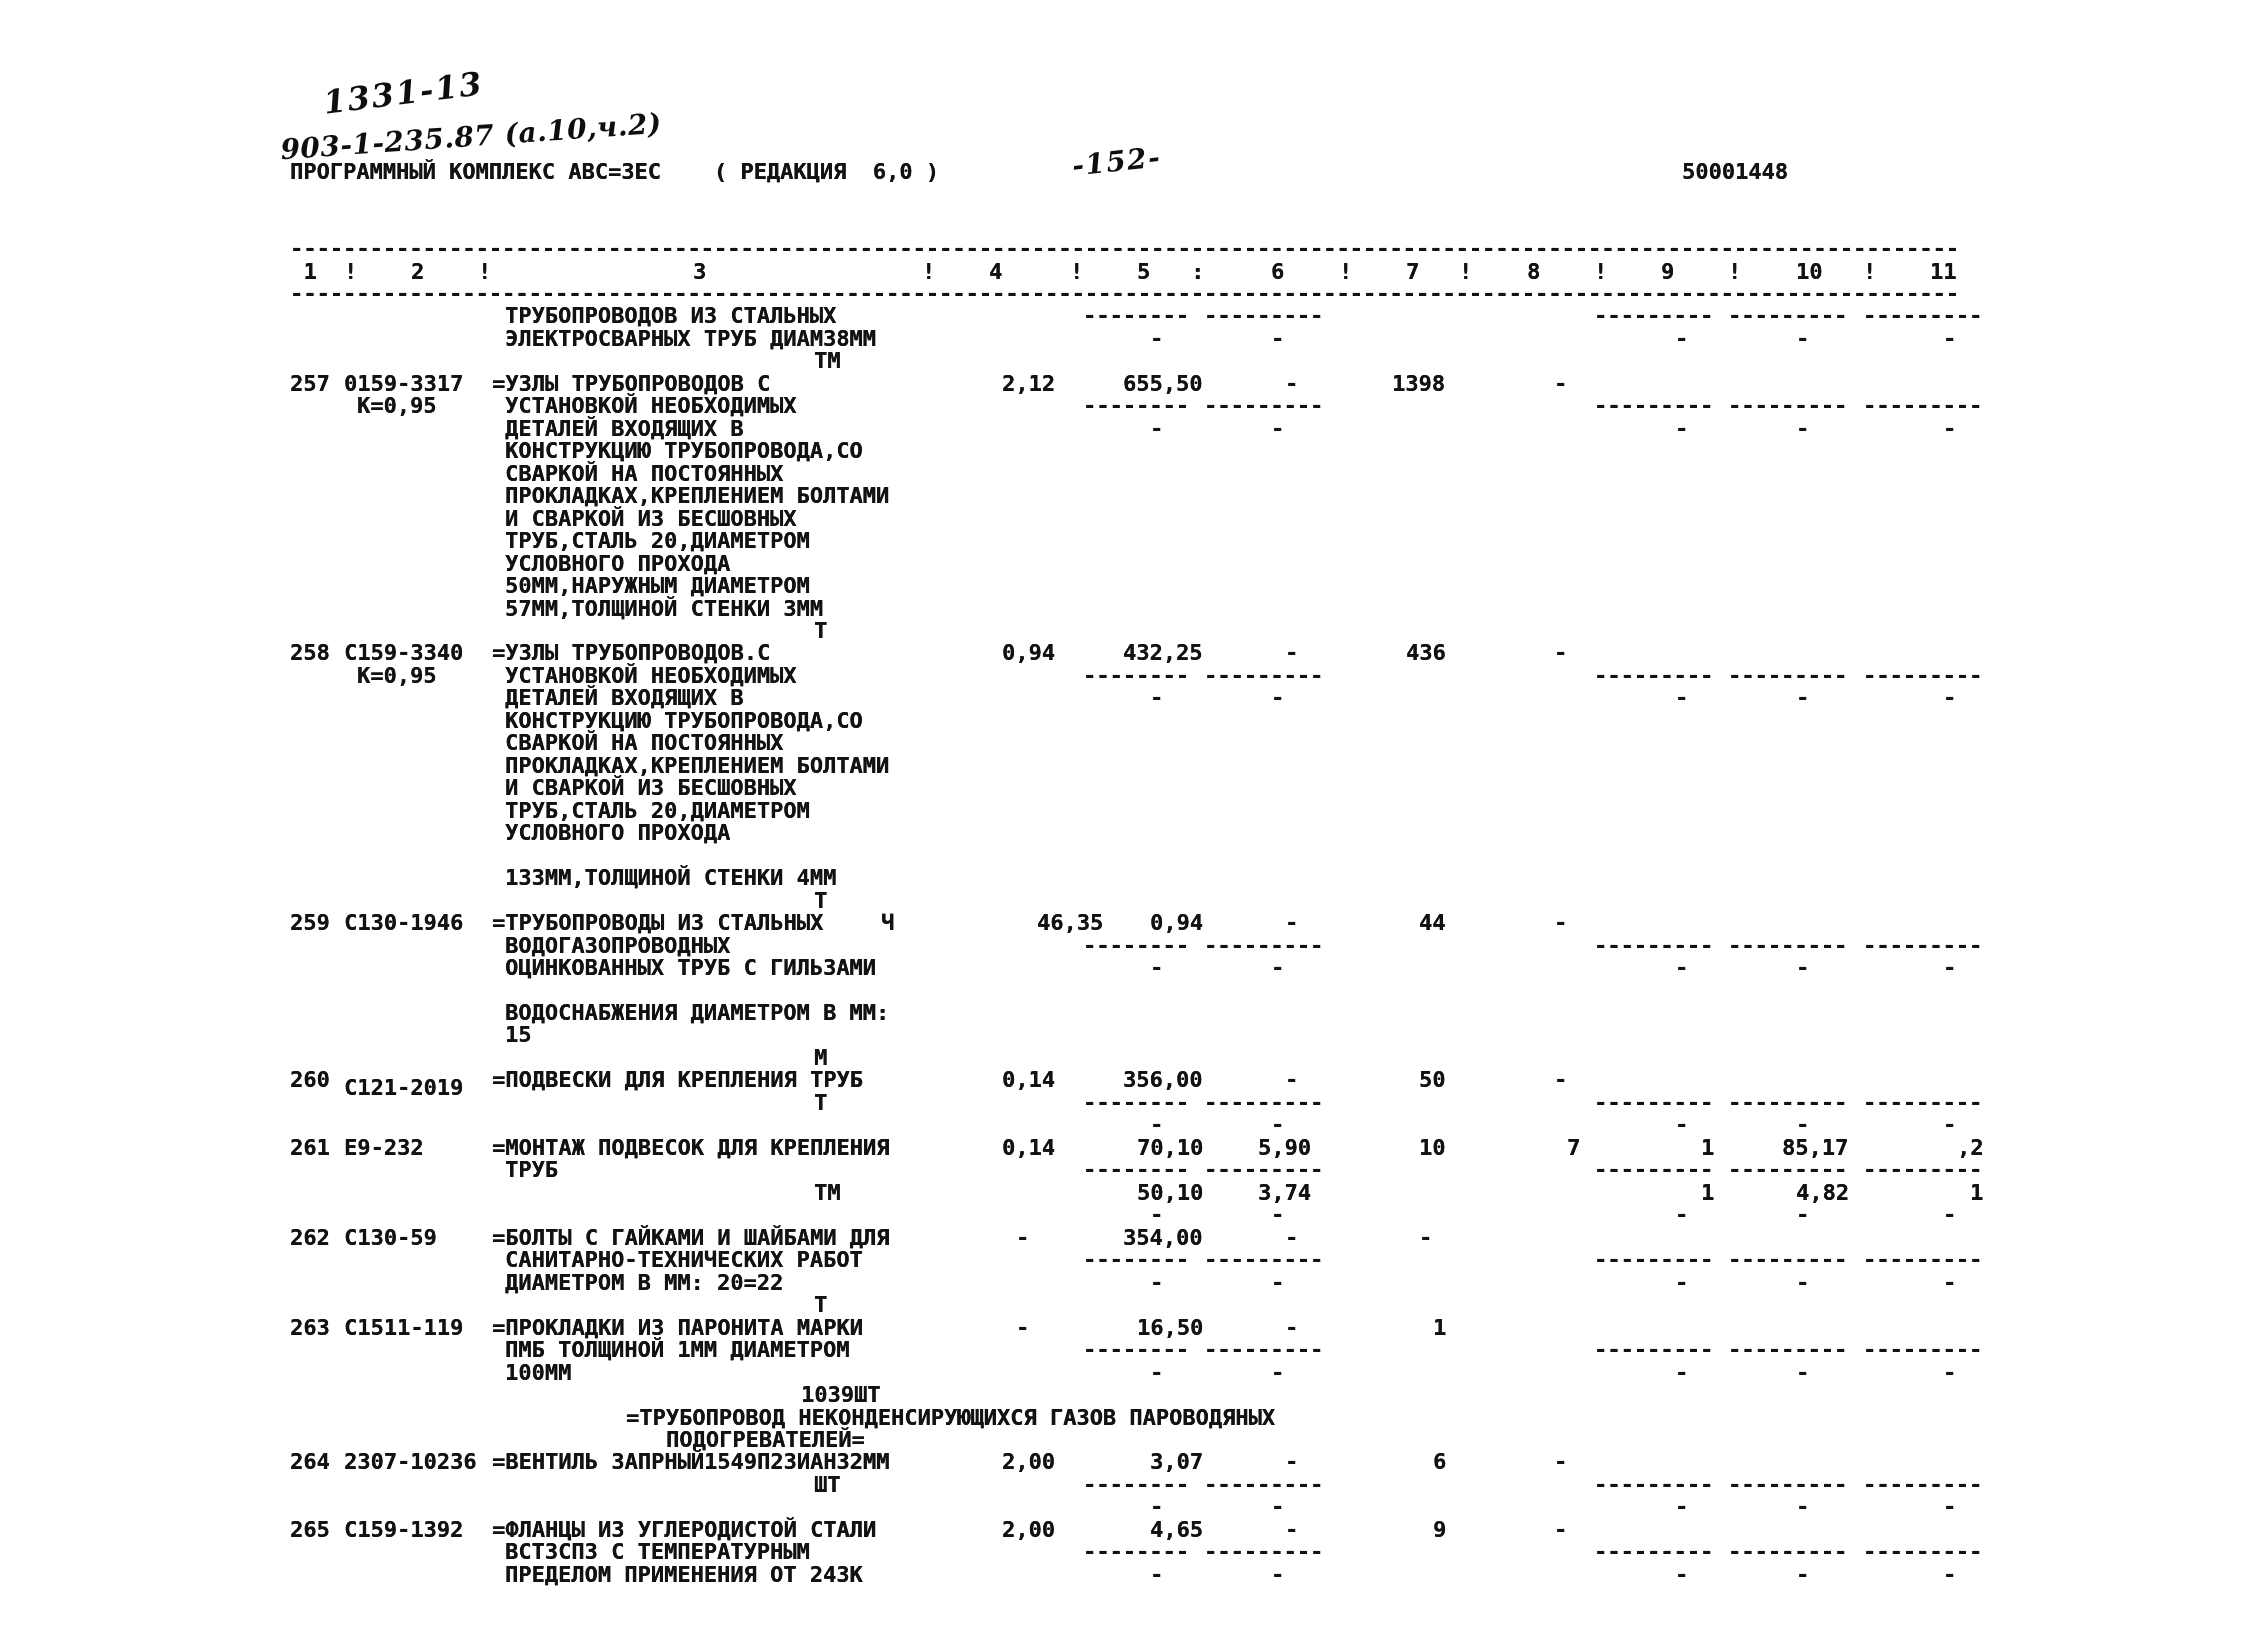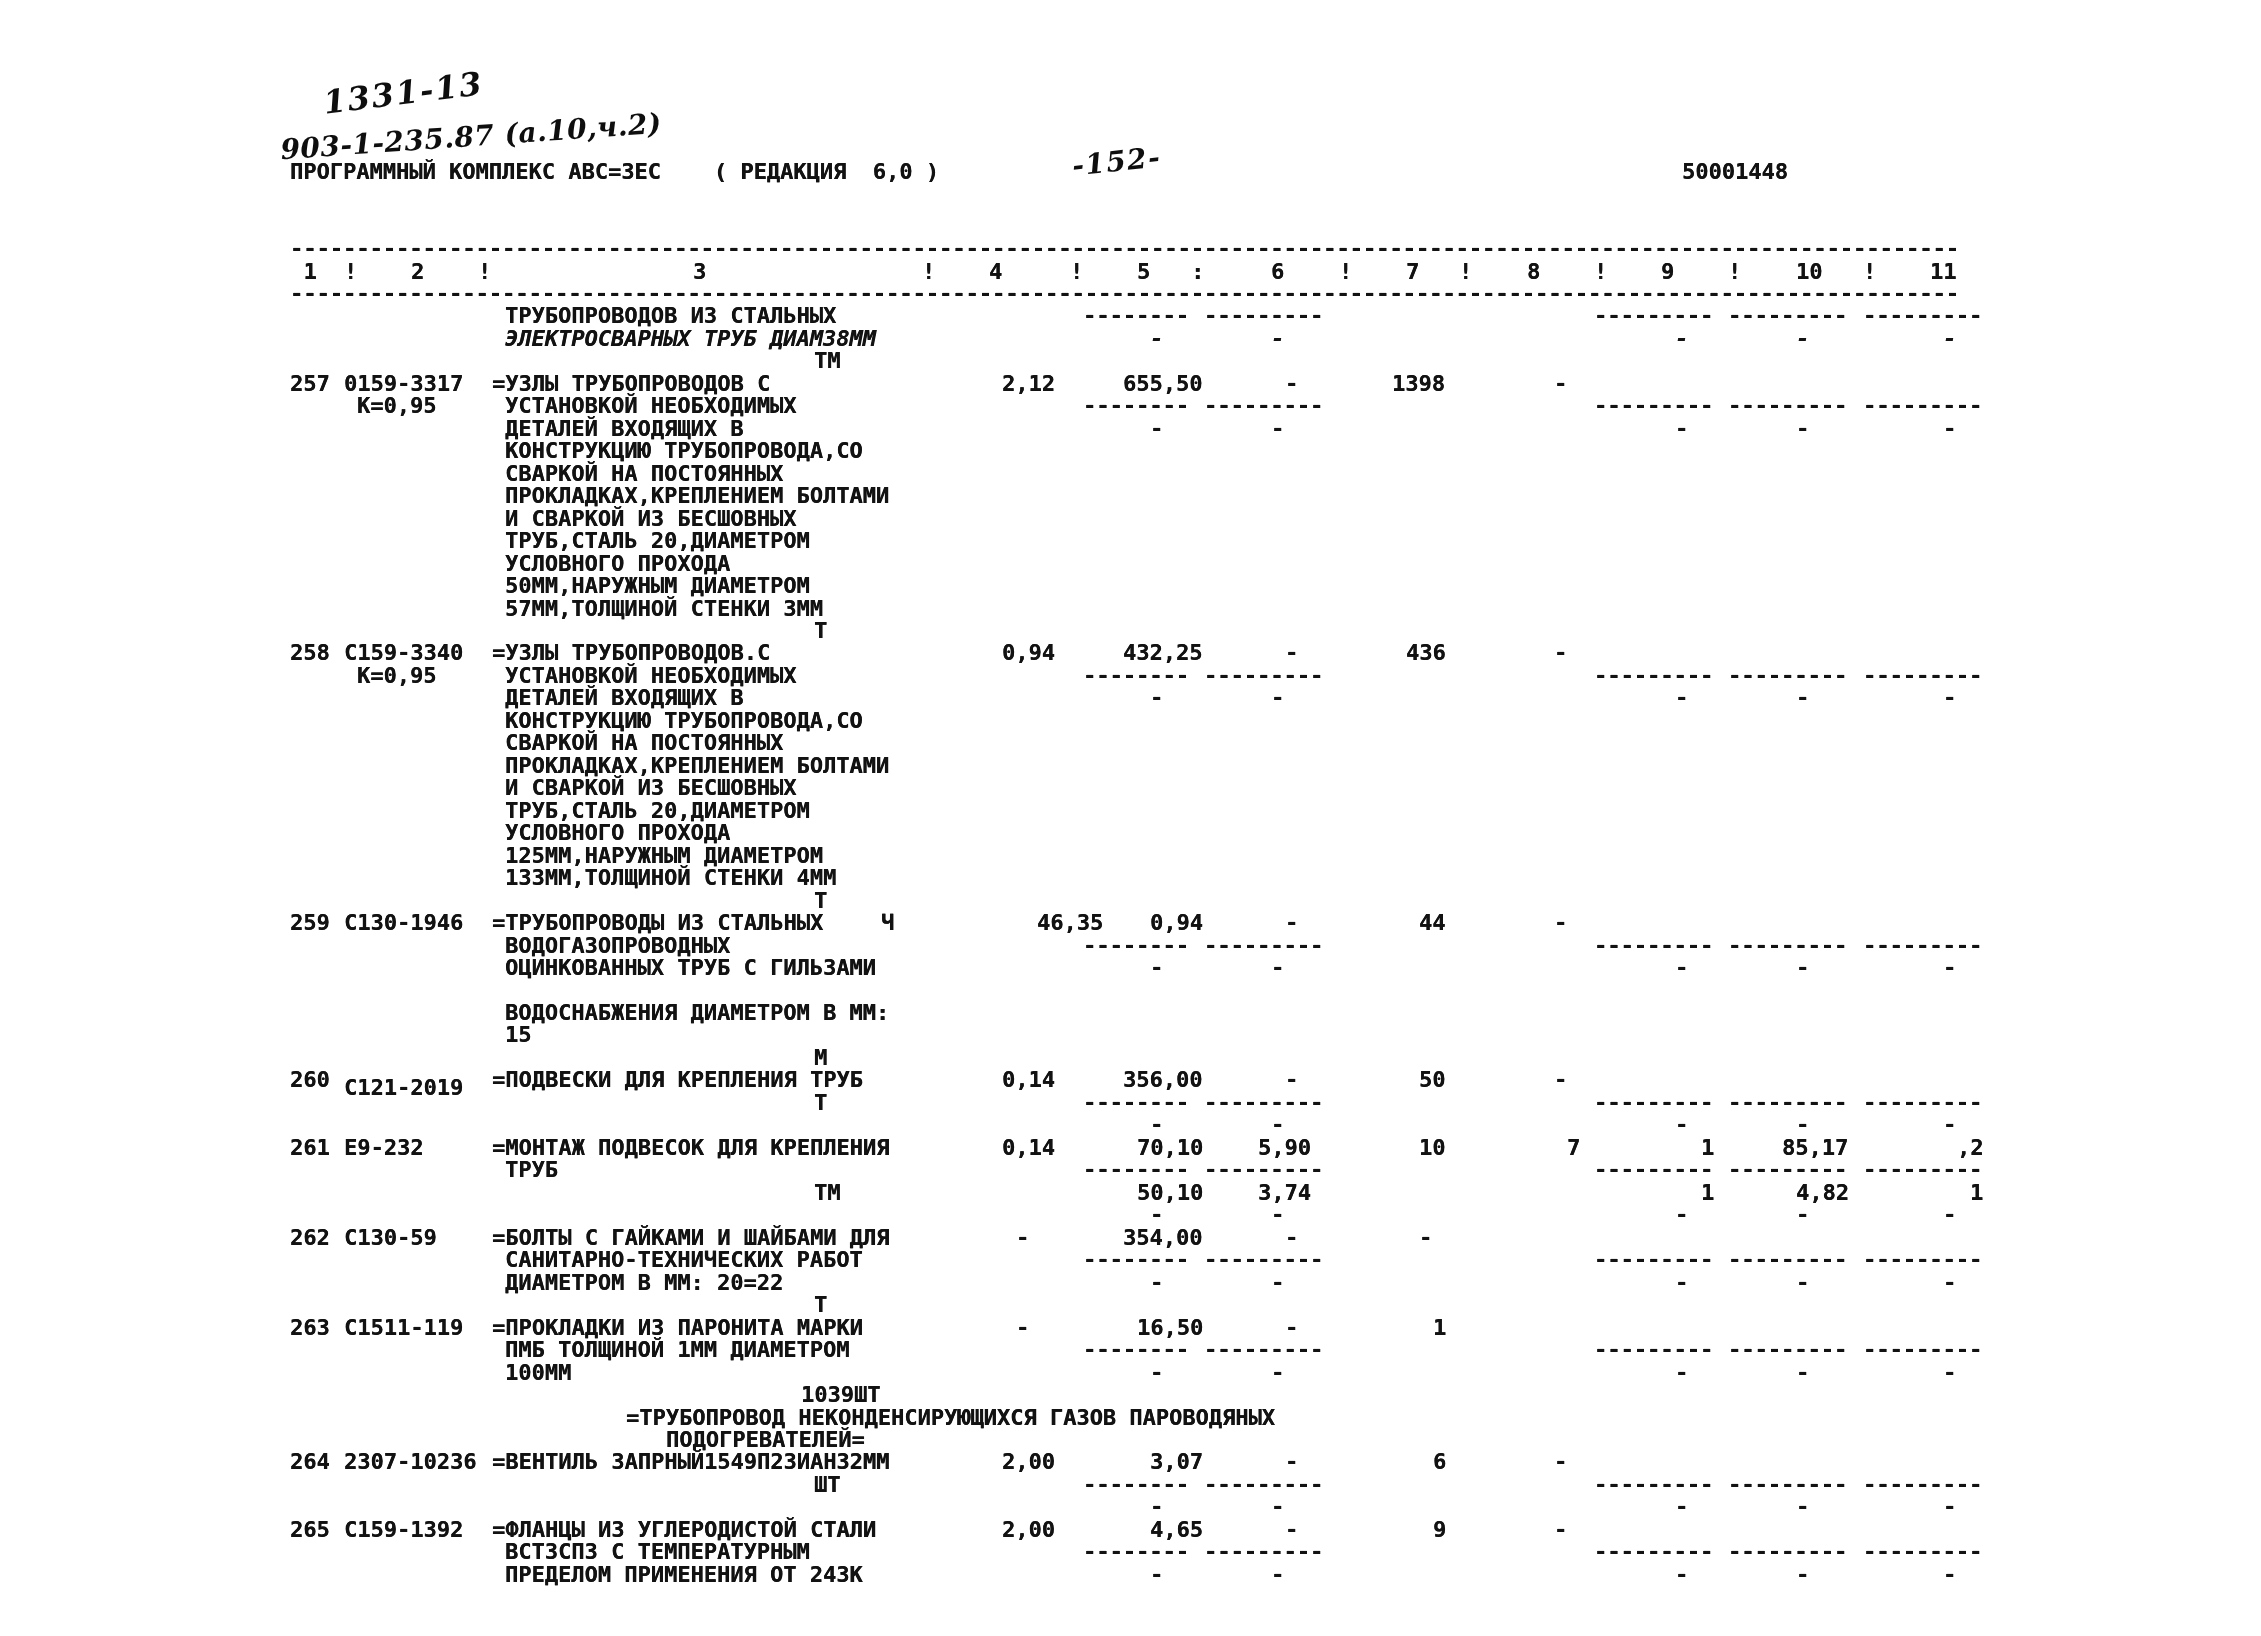--- a/index.html
+++ b/index.html
@@ -93,21 +93,21 @@
       <span class="pseg" style="left: 0px;">------------------------------------------------------------------------------------------------------------------------------</span>
     </div>
     <div class="pline" style="top: 67px;">
       <span class="pseg" style="left: 215px;">ТРУБОПРОВОДОВ ИЗ СТАЛЬНЫХ</span>
       <span class="pseg" style="left: 793px;">--------</span>
       <span class="pseg" style="left: 914px;">---------</span>
       <span class="pseg" style="left: 1304px;">---------</span>
       <span class="pseg" style="left: 1438px;">---------</span>
       <span class="pseg" style="left: 1573px;">---------</span>
     </div>
-    <div class="pline" style="top: 90px; font-style: italic;">
+    <div class="pline" style="top: 90px;">
       <span class="pseg" style="left: 215px;">ЭЛЕКТРОСВАРНЫХ ТРУБ ДИАМ38ММ</span>
       <span class="pseg" style="left: 860px;">-</span>
       <span class="pseg" style="left: 981px;">-</span>
       <span class="pseg" style="left: 1385px;">-</span>
       <span class="pseg" style="left: 1506px;">-</span>
       <span class="pseg" style="left: 1653px;">-</span>
     </div>
     <div class="pline" style="top: 112px;">
       <span class="pseg" style="left: 524px;">ТМ</span>
     </div>
@@ -202,23 +202,20 @@
       <span class="pseg" style="left: 215px;">ПРОКЛАДКАХ,КРЕПЛЕНИЕМ БОЛТАМИ</span>
     </div>
     <div class="pline" style="top: 539px;">
       <span class="pseg" style="left: 215px;">И СВАРКОЙ ИЗ БЕСШОВНЫХ</span>
     </div>
     <div class="pline" style="top: 562px;">
       <span class="pseg" style="left: 215px;">ТРУБ,СТАЛЬ 20,ДИАМЕТРОМ</span>
     </div>
     <div class="pline" style="top: 584px;">
       <span class="pseg" style="left: 215px;">УСЛОВНОГО ПРОХОДА</span>
-    </div>
-    <div class="pline" style="top: 607px;">
-      <span class="pseg" style="left: 215px;">125ММ,НАРУЖНЫМ ДИАМЕТРОМ</span>
     </div>
     <div class="pline" style="top: 629px;">
       <span class="pseg" style="left: 215px;">133ММ,ТОЛЩИНОЙ СТЕНКИ 4ММ</span>
     </div>
     <div class="pline" style="top: 652px;">
       <span class="pseg" style="left: 524px;">Т</span>
     </div>
     <div class="pline" style="top: 674px;">
       <span class="pseg" style="left: 0px;">259</span>
       <span class="pseg" style="left: 54px;">С130-1946</span>

